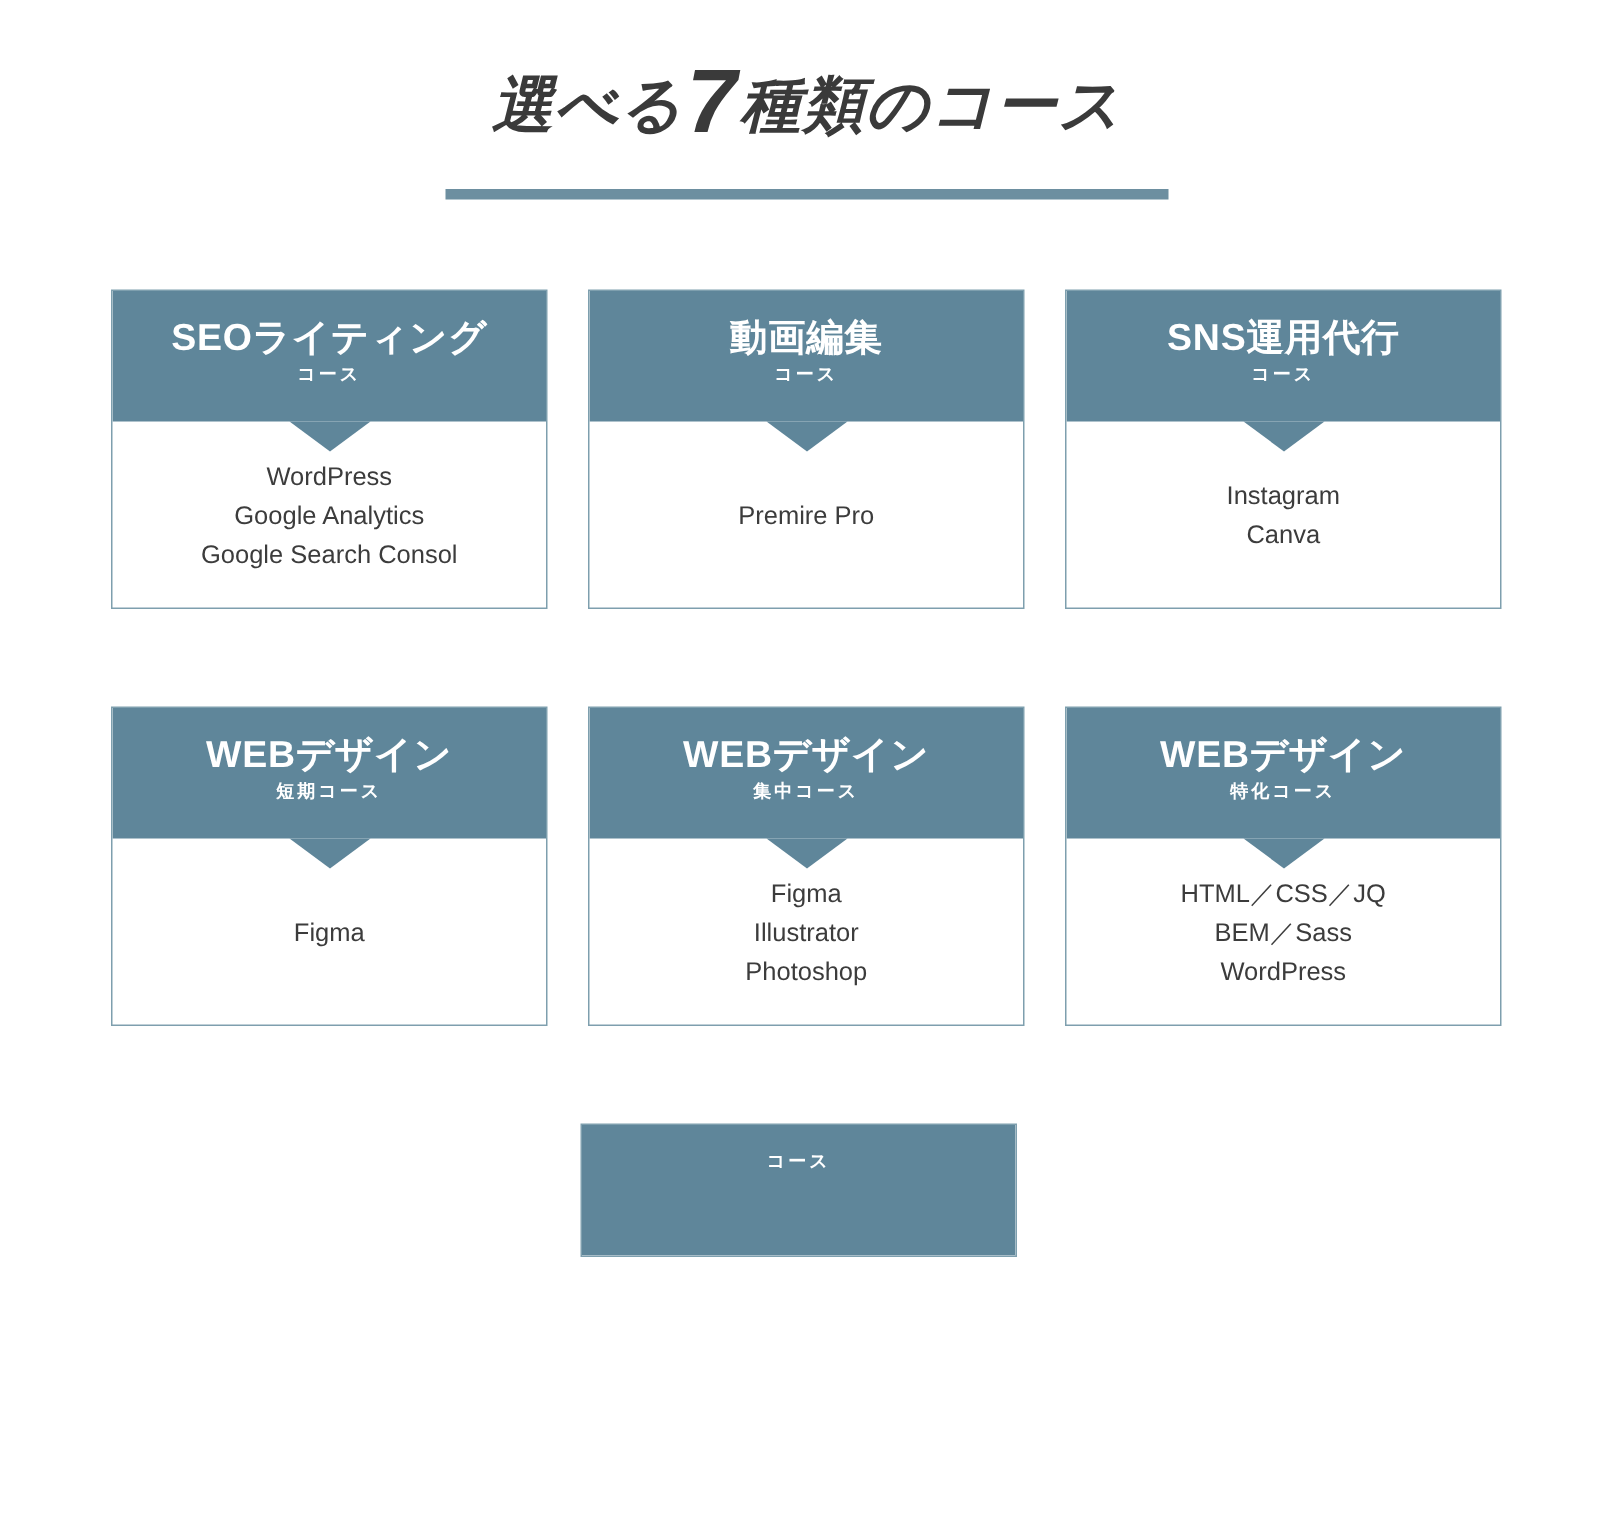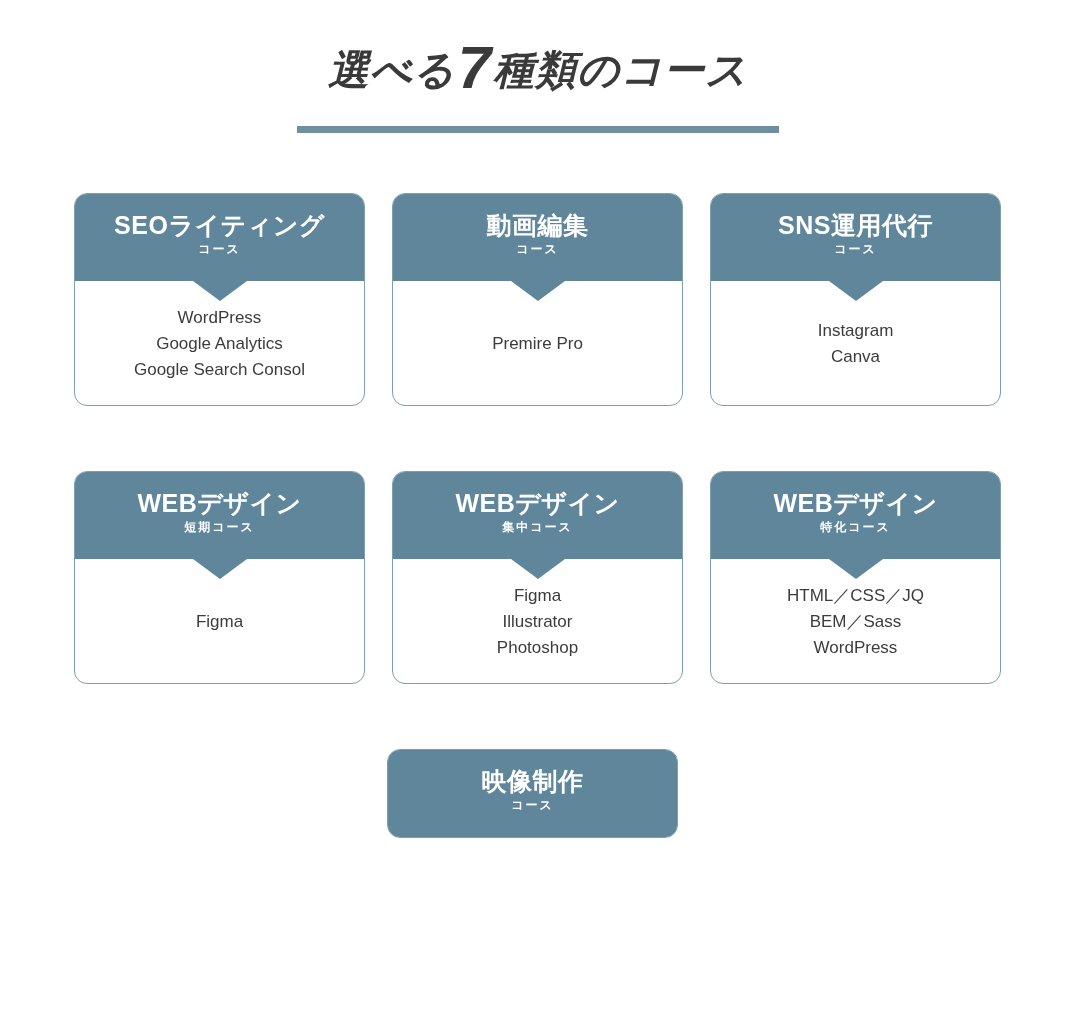--- a/index.html
+++ b/index.html
@@ -58,21 +58,21 @@
     margin: 60px auto 0;
     display: flex;
     flex-wrap: wrap;
     gap: 65px 27px;
   }
 
   .card {
     width: 291px;
     background: #ffffff;
     border: 1px solid #7e9fae;
-    border-radius: 13px;
+    border-radius: 0;
     overflow: hidden;
     position: relative;
     display: flex;
     flex-direction: column;
   }
 
   .card-header {
     background: #5f869a;
     padding: 16px 8px 16px;
     text-align: center;
@@ -212,18 +212,17 @@
         <span class="card-notch"></span>
       </div>
       <div class="card-body">
         <span class="card-body-line">HTML／CSS／JQ</span>
         <span class="card-body-line">BEM／Sass</span>
         <span class="card-body-line">WordPress</span>
       </div>
     </div>
     <div class="card rows-3">
       <div class="card-header">
-        <span class="card-header-title">映像制作</span>
         <span class="card-header-sub">コース</span>
         <span class="card-notch"></span>
       </div>
     </div>
   </div>
 
 </body></html>

